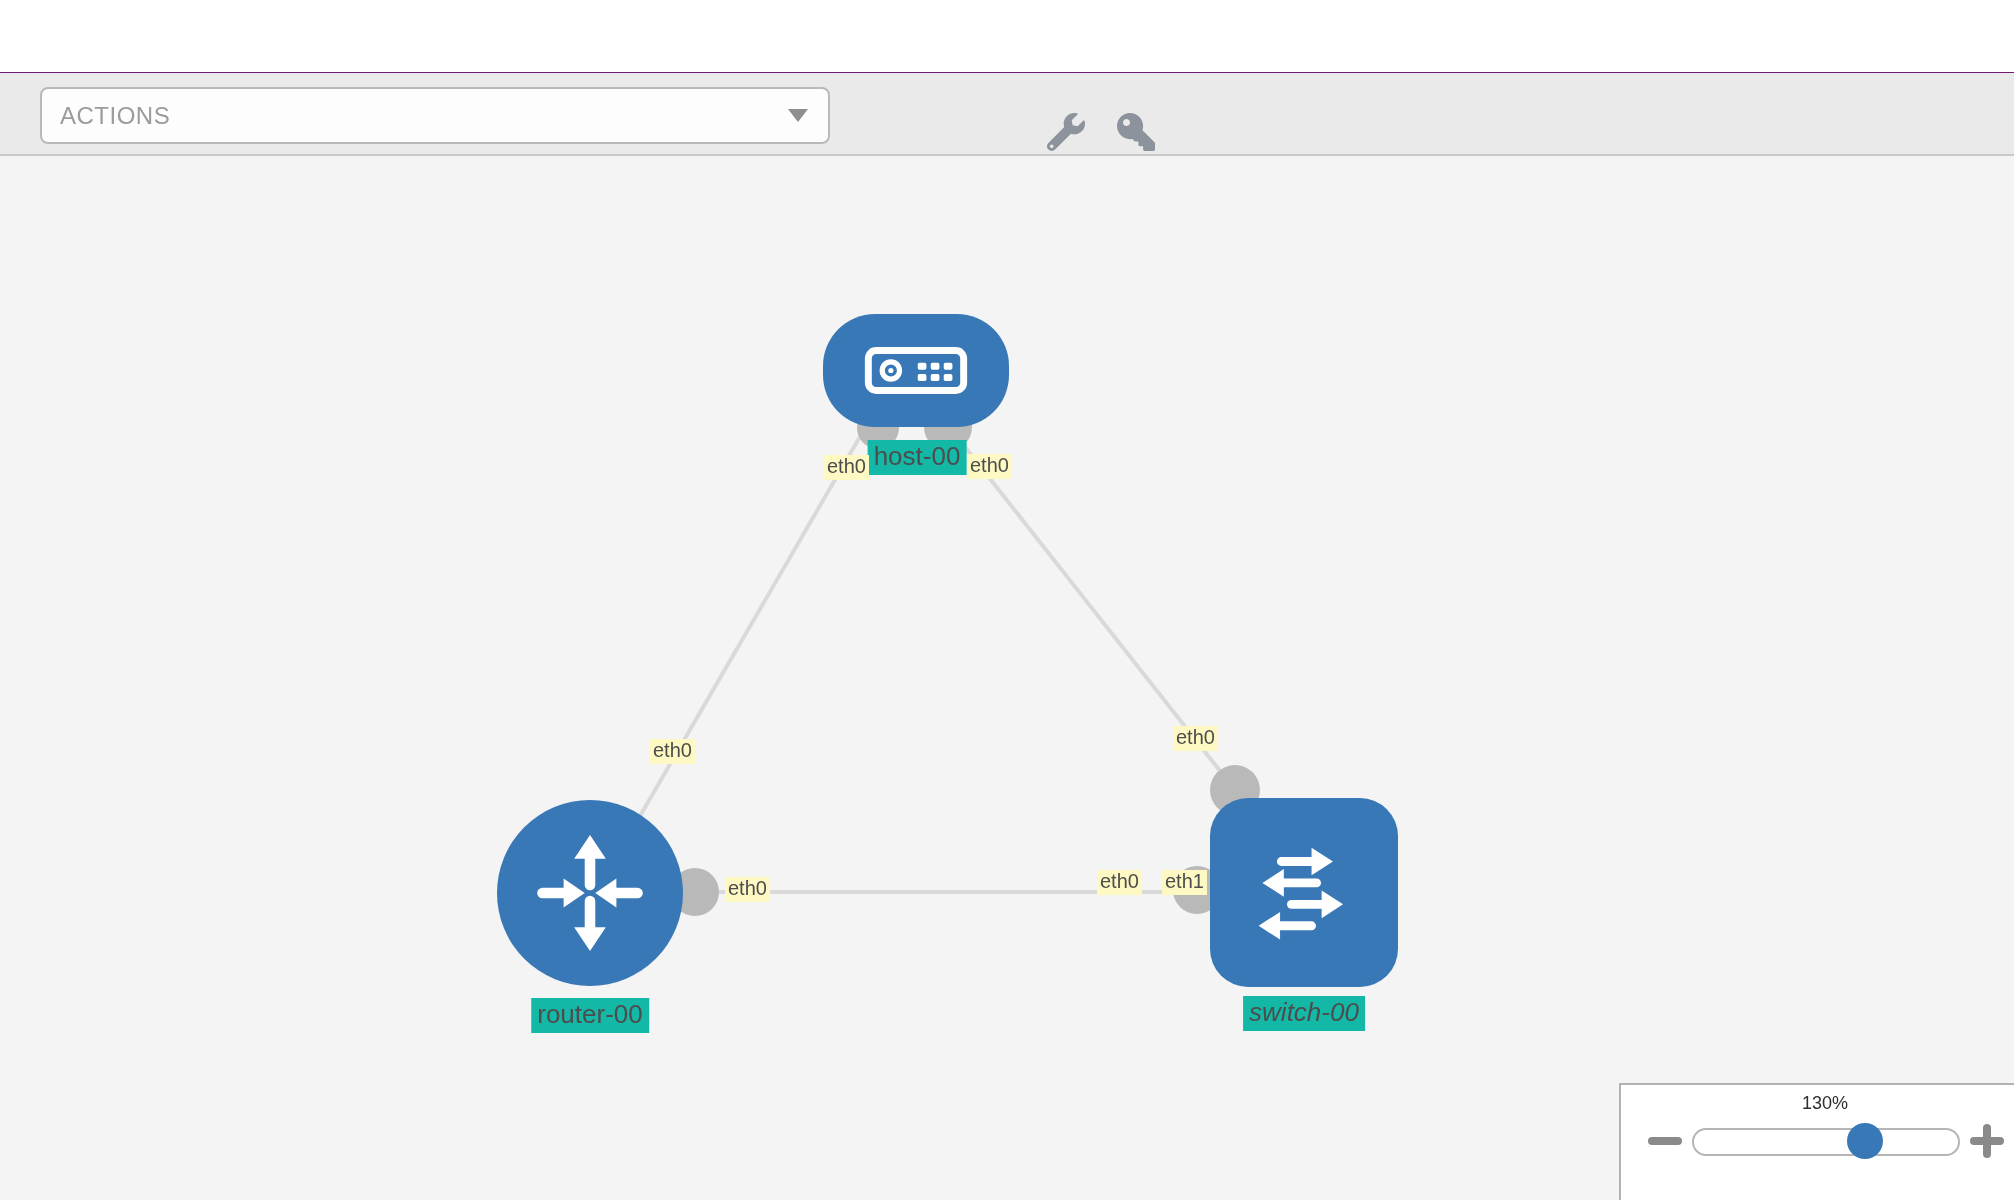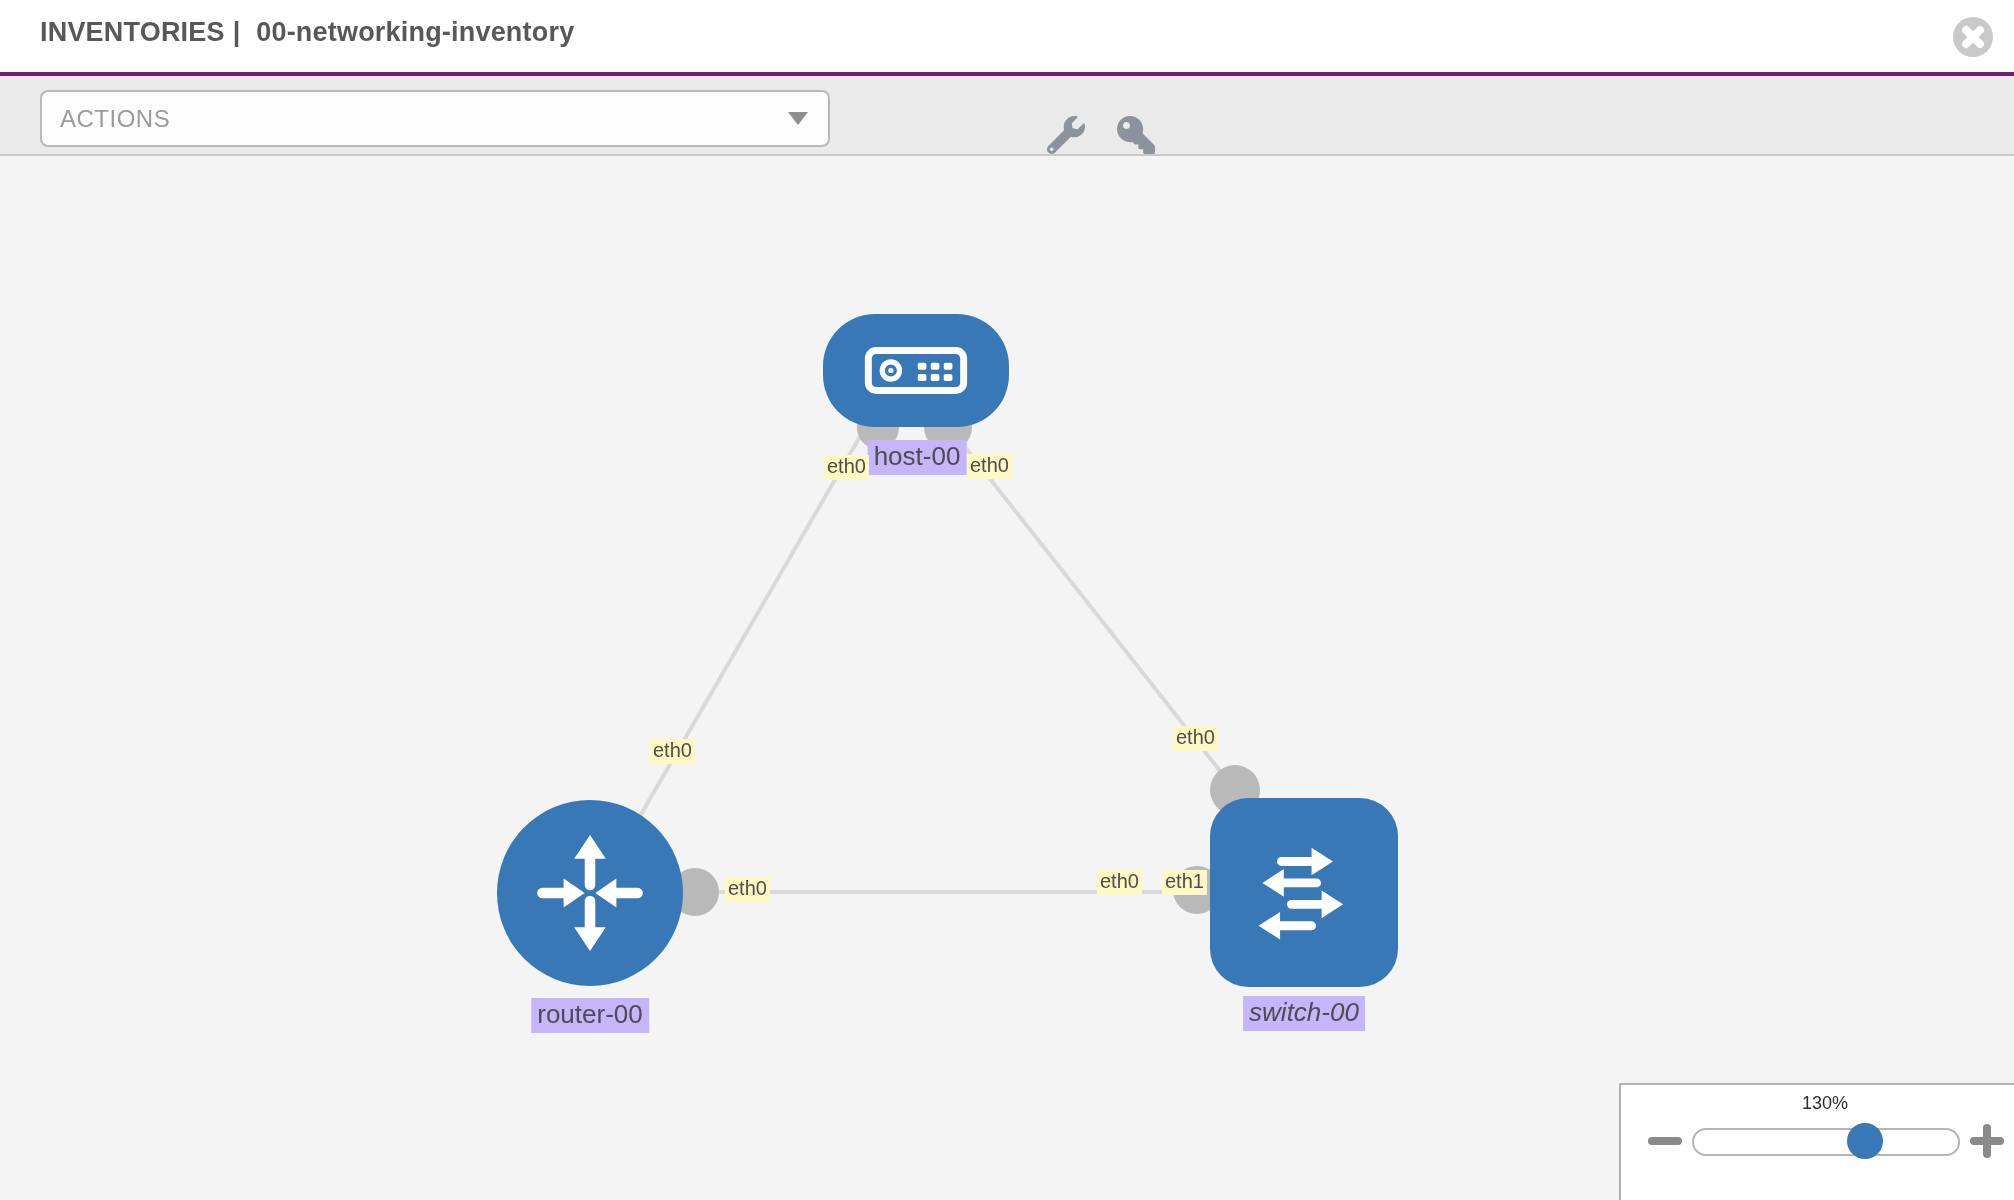--- a/index.html
+++ b/index.html
@@ -9,21 +9,21 @@
 
   
   #header { position:absolute; left:0; top:0; width:2014px; height:72px; background:#fff; }
   #title { position:absolute; left:40px; top:17px; font-size:27px; font-weight:bold; color:#585858; letter-spacing:0.2px; }
   #title span { margin-right:8px; }
   #title span:last-child { margin-right:0; }
   #close-btn { position:absolute; left:1952px; top:16px; width:42px; height:42px; cursor:pointer; }
 
   
   #toolbar { position:absolute; left:0; top:72px; width:2014px; height:84px; background:#eaeaea;
-             border-top:4px solid #701a75; border-bottom:2px solid #c9c9c9; }
+             border-top:1px solid #701a75; border-bottom:2px solid #c9c9c9; }
   .dd-box { position:absolute; top:14px; height:57px; background:#fdfdfd; border:2px solid #b9b9b9;
             border-radius:8px; display:flex; align-items:center; cursor:pointer; }
   #actions-box { left:40px; width:790px; }
   #search-box { left:1185px; width:795px; }
   .dd-label { color:#9b9b9b; font-size:24px; padding-left:18px; letter-spacing:0.5px; flex:1;
               white-space:nowrap; overflow:hidden; }
   .caret { width:0; height:0; border-left:10px solid transparent; border-right:10px solid transparent;
            border-top:13px solid #8e8e8e; margin-right:20px; }
   .tool-icon { position:absolute; top:40px; width:38px; height:38px; cursor:pointer; }
   #wrench-btn { left:1047px; }
@@ -31,21 +31,21 @@
 
   
   #canvas { position:absolute; left:0; top:156px; width:2014px; height:1044px; background:#f4f4f4; }
   #links-svg { position:absolute; left:0; top:0; z-index:1; }
 
   .node { position:absolute; z-index:2; background:#3878b6; display:flex; align-items:center; justify-content:center; cursor:pointer; }
   #node-host { left:823px; top:158px; width:186px; height:113px; border-radius:52px; }
   #node-router { left:497px; top:644px; width:186px; height:186px; border-radius:50%; }
   #node-switch { left:1210px; top:642px; width:188px; height:189px; border-radius:38px; }
 
-  .node-label { position:absolute; z-index:3; transform:translateX(-50%); background:#c4b5fd; color:#4d4d4d;
+  .node-label { position:absolute; z-index:3; transform:translateX(-50%); background:#14b8a6; color:#4d4d4d;
                 font-size:26px; padding:1px 6px 3px 6px; white-space:nowrap; }
   #label-host { left:917px; top:284px; }
   #label-router { left:590px; top:842px; }
   #label-switch { left:1304px; top:840px;font-style:italic; }
 
   .if-label { position:absolute; z-index:3; background:#fef9c3; color:#4d4d4d; font-size:20px;
               padding:0 3px 2px 3px; white-space:nowrap; }
   #if-l1-host   { left:824px;  top:299px; }
   #if-l1-router { left:650px;  top:583px; }
   #if-l2-host   { left:967px;  top:298px; }
@@ -64,32 +64,20 @@
   #zoom-thumb { position:absolute; left:226px; top:38px; width:36px; height:36px; border-radius:50%; background:#3878b6; cursor:grab; }
   #zoom-plus { position:absolute; left:349px; top:39px; width:34px; height:34px; cursor:pointer; }
   #zoom-plus .h { position:absolute; left:0; top:13px; width:34px; height:8px; background:#8a8a8a; border-radius:4px; }
   #zoom-plus .v { position:absolute; left:13px; top:0; width:8px; height:34px; background:#8a8a8a; border-radius:4px; }
 </style>
 </head>
 <body>
 
 <div id="frame">
 
-  <div id="header">
-    <div id="title">
-      <span>INVENTORIES</span><span>|</span>
-      <span>00-networking-inventory</span>
-    </div>
-    <div id="close-btn">
-      <svg width="42" height="42" viewBox="0 0 42 42">
-        <circle cx="21" cy="21" r="20" fill="#c9c9c9"></circle>
-        <path d="M14 14 L28 28 M28 14 L14 28" stroke="#fff" stroke-width="8" stroke-linecap="round"></path>
-      </svg>
-    </div>
-  </div>
 
   <div id="toolbar">
     <div id="actions-box" class="dd-box">
       <div class="dd-label">ACTIONS</div>
       <div class="caret"></div>
     </div>
 
     <div id="wrench-btn" class="tool-icon">
       <svg width="38" height="38" viewBox="0 0 512 512">
         <path fill="#8d939c" d="M507.73 109.1c-2.24-9.03-13.54-12.09-20.12-5.51l-74.36 74.36-67.88-11.31-11.31-67.88 74.36-74.36c6.62-6.62 3.43-17.9-5.66-20.16-47.38-11.74-99.55.91-136.58 37.93-39.64 39.64-50.55 97.1-34.05 147.2L18.74 402.76c-24.99 24.99-24.99 65.51 0 90.5 24.99 24.99 65.51 24.99 90.5 0l213.21-213.21c50.12 16.71 107.47 5.68 147.37-34.22 37.07-37.07 49.7-89.32 37.91-136.73zM64 472c-13.25 0-24-10.75-24-24 0-13.26 10.75-24 24-24s24 10.74 24 24c0 13.25-10.75 24-24 24z"></path>

